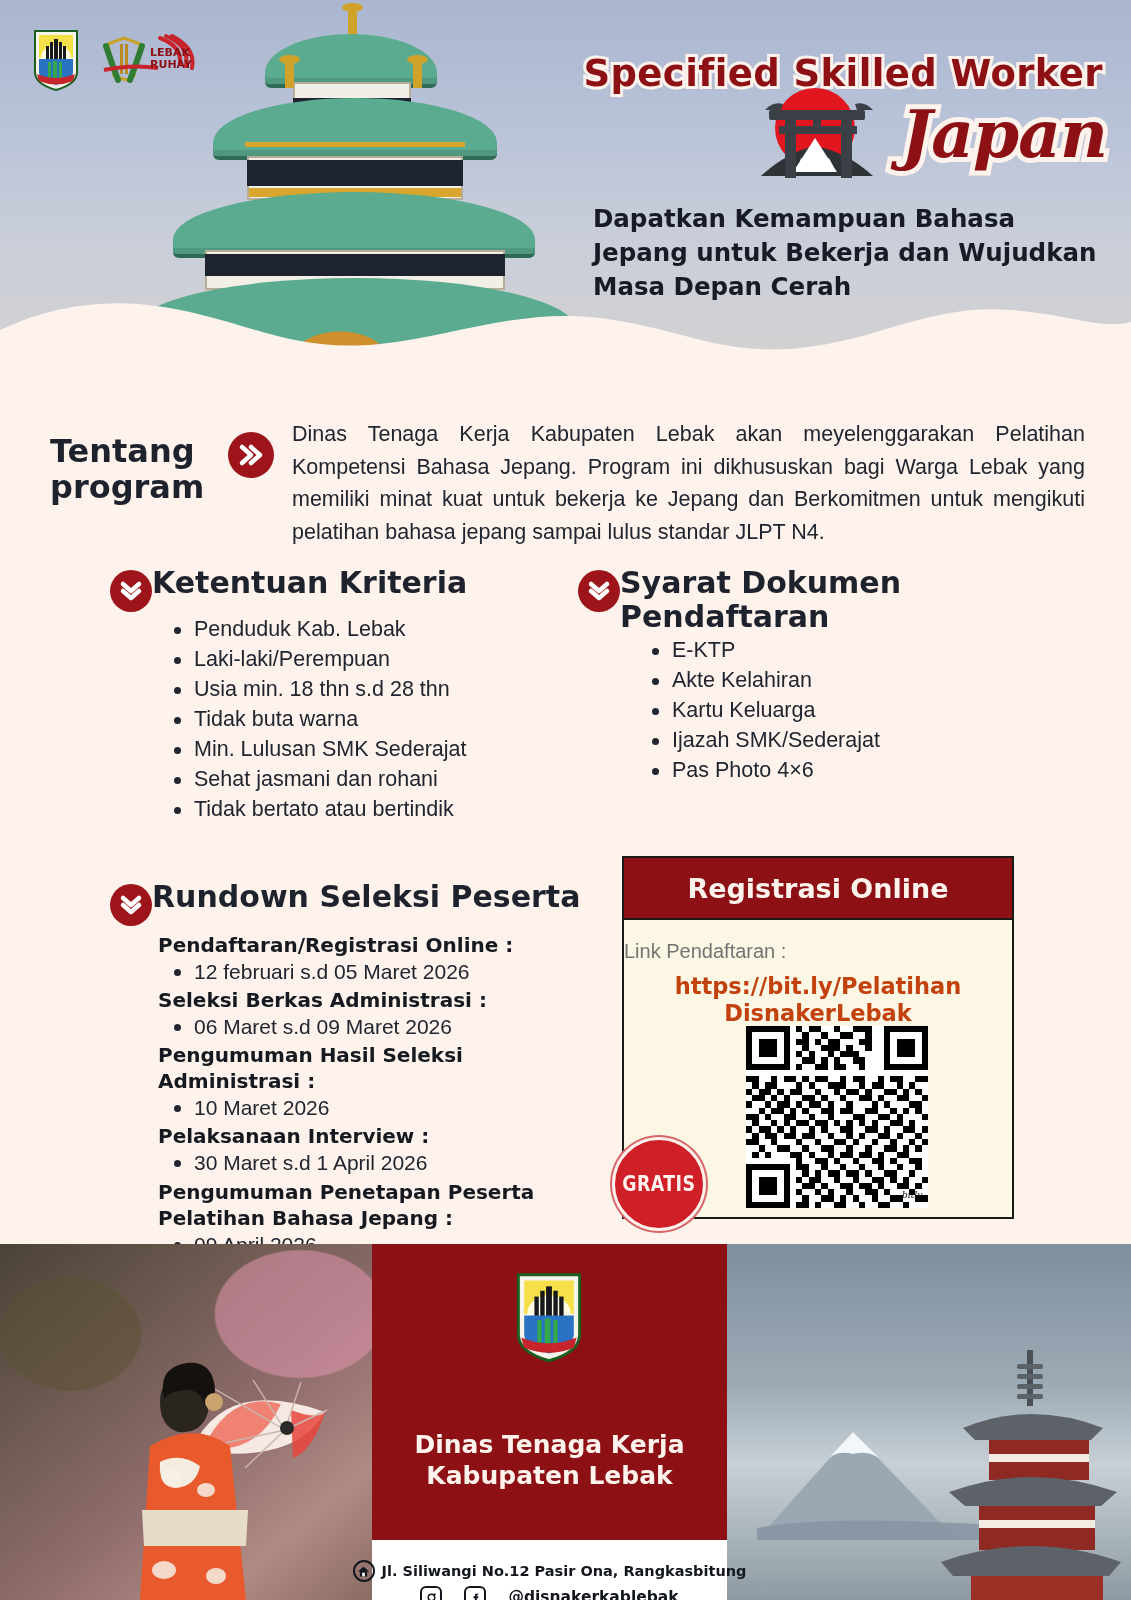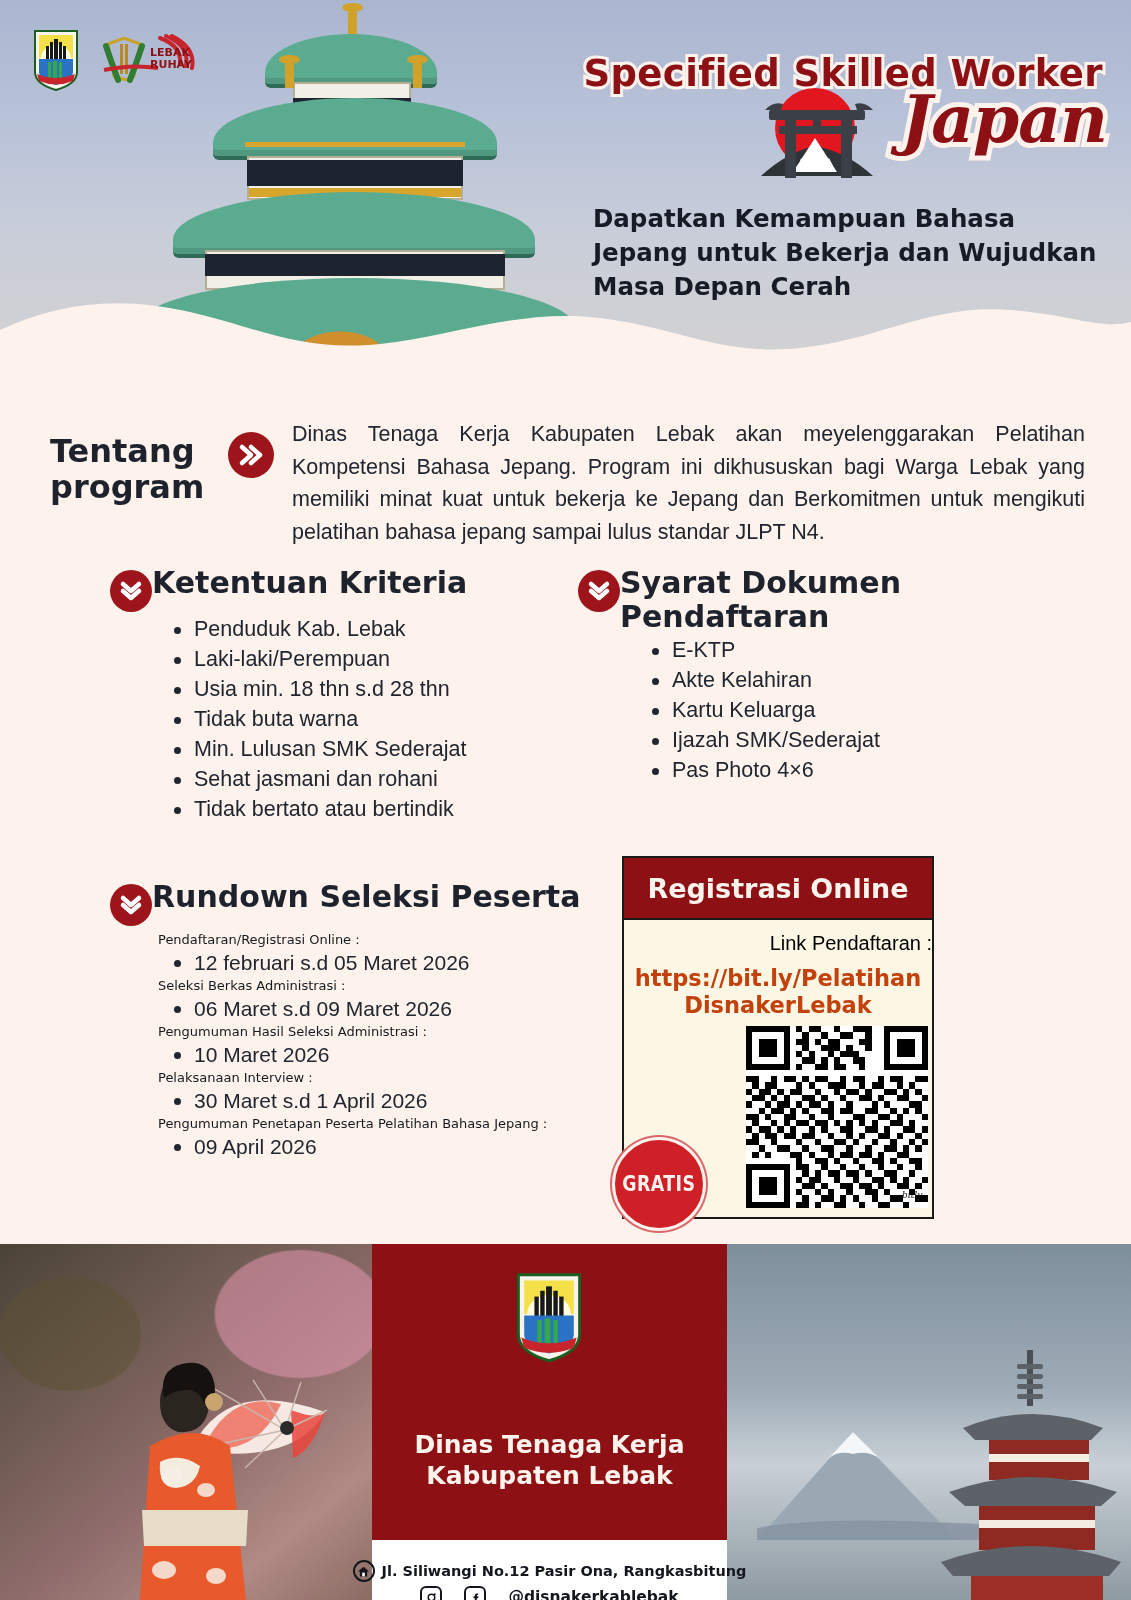--- a/index.html
+++ b/index.html
@@ -57,21 +57,21 @@
   }
   .logo-ruhay { position: absolute; left: 98px; top: 30px; width: 100px; height: 60px; }
 
   .hero-title {
     position: absolute; right: 28px; top: 52px;
     font-size: 37px; font-weight: 800; letter-spacing: .4px;
     color: #8d1015;
     -webkit-text-stroke: 6px #fdf3ec; paint-order: stroke fill;
     font-family: "DejaVu Sans", sans-serif;
   }
-  .japan-row { position: absolute; right: 24px; top: 86px; display: flex; gap: 20px; }
+  .japan-row { position: absolute; right: 24px; top: 86px; display: flex; align-items: center; gap: 20px; }
   .torii-wrap { position: relative; width: 124px; height: 96px; }
   .japan-word {
     font-size: 66px; font-weight: 800; color: #8d1015;
     -webkit-text-stroke: 10px #fdf3ec; paint-order: stroke fill;
     font-family: "DejaVu Serif", serif; font-style: italic; letter-spacing: -1px;
     line-height: 1;
   }
   .hero-sub {
     position: absolute; right: 28px; top: 202px; width: 510px;
     font-size: 24.5px; font-weight: 700; line-height: 1.38; color: #161b25;
@@ -109,35 +109,35 @@
   }
 
   .col-left { position: absolute; left: 110px; top: 566px; width: 470px; }
   .col-right { position: absolute; left: 578px; top: 566px; width: 440px; }
   .col-right ul.bullets { margin-left: 68px; }
 
   
   .rundown { position: absolute; left: 110px; top: 880px; width: 500px; }
   .rundown .sec-title { font-size: 30px; }
   .rd-list { margin-top: 6px; margin-left: 48px; }
-  .rd-term { font-size: 13px; font-weight: 400; color: #16191f; line-height: 1.30; font-family: "DejaVu Sans", sans-serif; }
+  .rd-term { font-size: 20px; font-weight: 700; color: #16191f; line-height: 1.30; font-family: "DejaVu Sans", sans-serif; }
   .rd-val { position: relative; font-size: 21px; color: #20252f; padding-left: 36px; line-height: 1.34; margin-bottom: 1px; }
   .rd-val:before { content: ""; position: absolute; left: 16px; top: 11px; width: 7px; height: 7px; border-radius: 50%; background: #20252f; }
 
   
   .qrbox {
-    position: absolute; left: 622px; top: 856px; width: 312px; height: 363px;
+    position: absolute; left: 622px; top: 856px; width: 392px; height: 363px;
     border: 2.5px solid #1a1a1a; background: #fbf7e4;
   }
   .qr-head {
     height: 62px; background: #8d1015; display: flex; align-items: center; justify-content: center;
     border-bottom: 2.5px solid #1a1a1a;
   }
   .qr-head span { color: #fdf3ec; font-size: 27px; font-weight: 800; font-family: "DejaVu Sans", sans-serif; }
-  .qr-link-label { text-align: right; font-size: 20px; color: #000000; margin-top: 12px; }
+  .qr-link-label { text-align: left; font-size: 20px; color: #737373; margin-top: 20px; }
   .qr-url { text-align: center; font-size: 22.5px; font-weight: 800; color: #c2410c; line-height: 1.22; margin-top: 10px; font-family: "DejaVu Sans", sans-serif; }
   .qr-img { position: absolute; left: 122px; top: 168px; width: 182px; height: 182px; background:#fff; }
   .bitly { position: absolute; left: 278px; top: 332px; font-size: 9px; color:#111; font-style: italic; font-family:"DejaVu Serif", serif; }
   .gratis {
     position: absolute; left: 615px; top: 1140px; width: 88px; height: 88px; border-radius: 50%;
     background: #cf2027; border: 3px solid #cf2027; box-shadow: 0 0 0 3px #fdf3ec, 0 0 0 5px #d9666a;
     display: flex; align-items: center; justify-content: center;
   }
   .gratis span {
     color: #fff0ee; font-size: 21px; font-weight: 800; letter-spacing: .5px;

